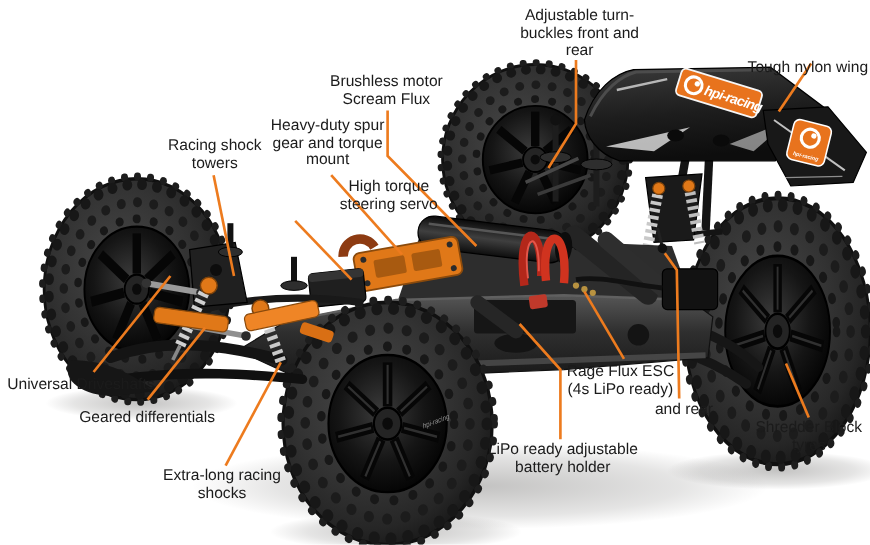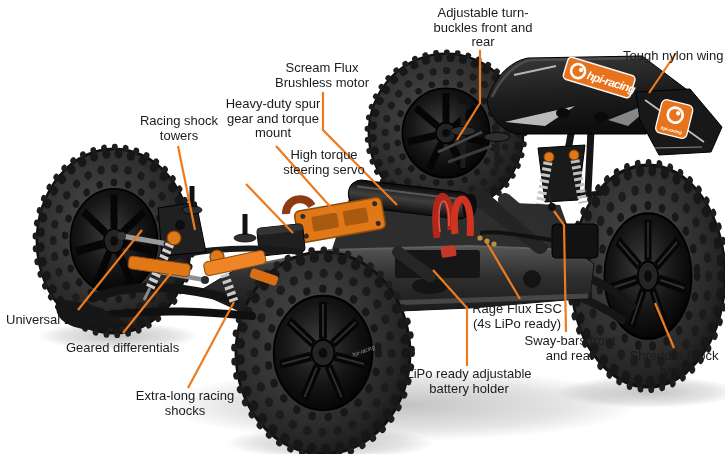--- a/index.html
+++ b/index.html
@@ -319,22 +319,22 @@
 <div class="label-layer" style="color: rgb(27, 27, 27);">
       <div class="part-label center" style="left: 483px; top: 6px;">
         <div>Adjustable turn-</div>
         <div>buckles front and</div>
         <div>rear</div>
       </div>
       <div class="part-label" style="left: 623px; top: 37px; margin-top: 12px;">
         <div>Tough nylon wing</div>
       </div>
       <div class="part-label center" style="left: 322px; top: 61px;">
+        <div>Brushless motor</div>
         <div>Scream Flux</div>
-        <div>Brushless motor</div>
       </div>
       <div class="part-label center" style="left: 273px; top: 97px;">
         <div>Heavy-duty spur</div>
         <div>gear and torque</div>
         <div>mount</div>
       </div>
       <div class="part-label center" style="left: 179px; top: 114px;">
         <div>Racing shock</div>
         <div>towers</div>
       </div>
@@ -354,21 +354,20 @@
       </div>
       <div class="part-label center" style="left: 469px; top: 367px;">
         <div>LiPo ready adjustable</div>
         <div>battery holder</div>
       </div>
       <div class="part-label center" style="left: 517px; top: 302px;">
         <div>Rage Flux ESC</div>
         <div>(4s LiPo ready)</div>
       </div>
       <div class="part-label center" style="left: 570px; top: 334px;">
-        <div>Sway-bars front</div>
         <div>and rear</div>
       </div>
       <div class="part-label center" style="left: 674px; top: 349px;">
         <div>Shredder Block</div>
         <div>tyres</div>
       </div>
     </div>
 
 </div>
 

